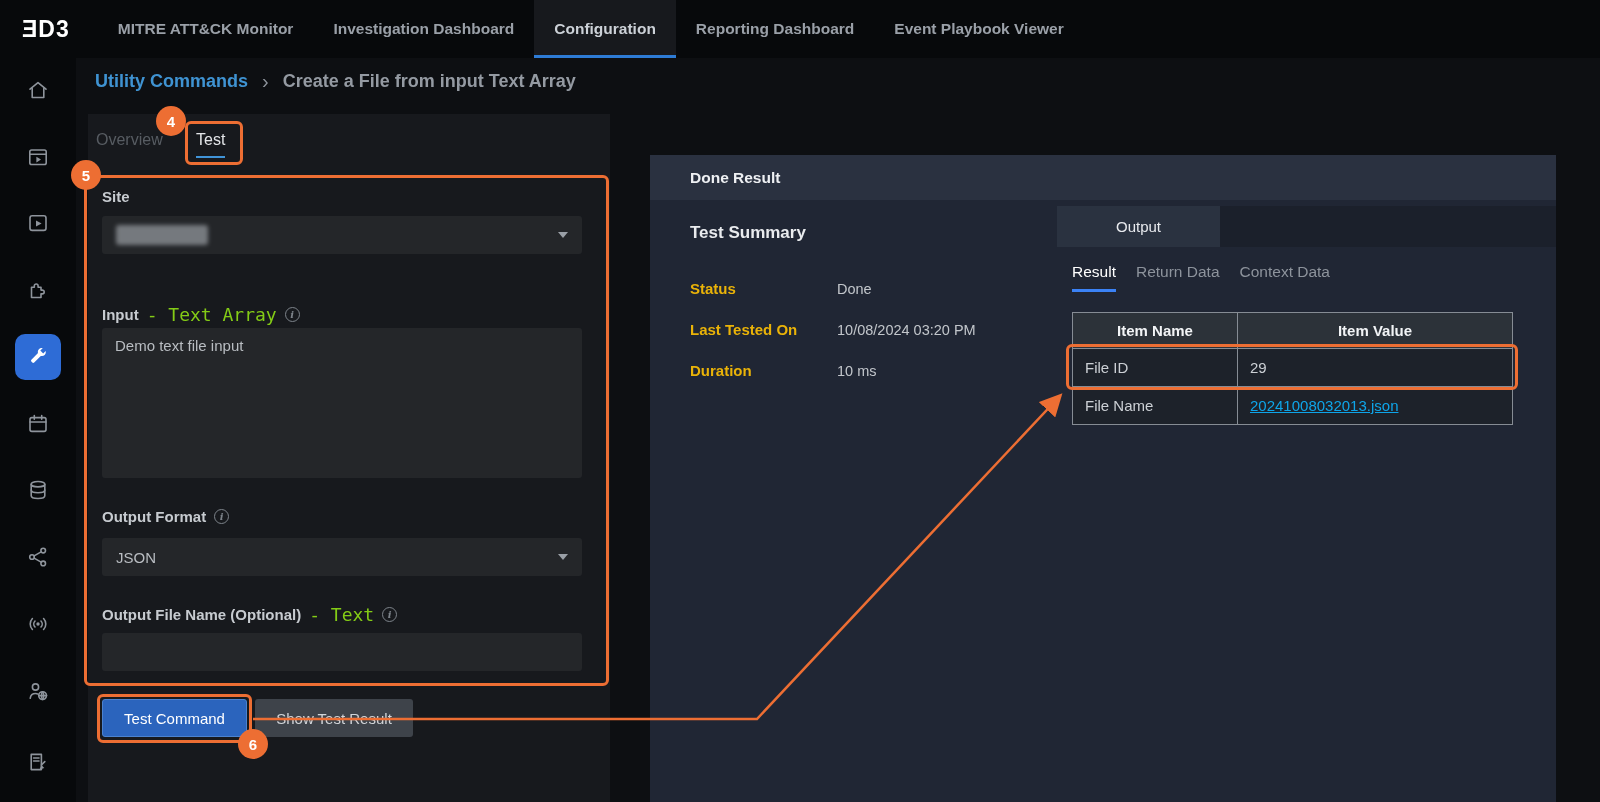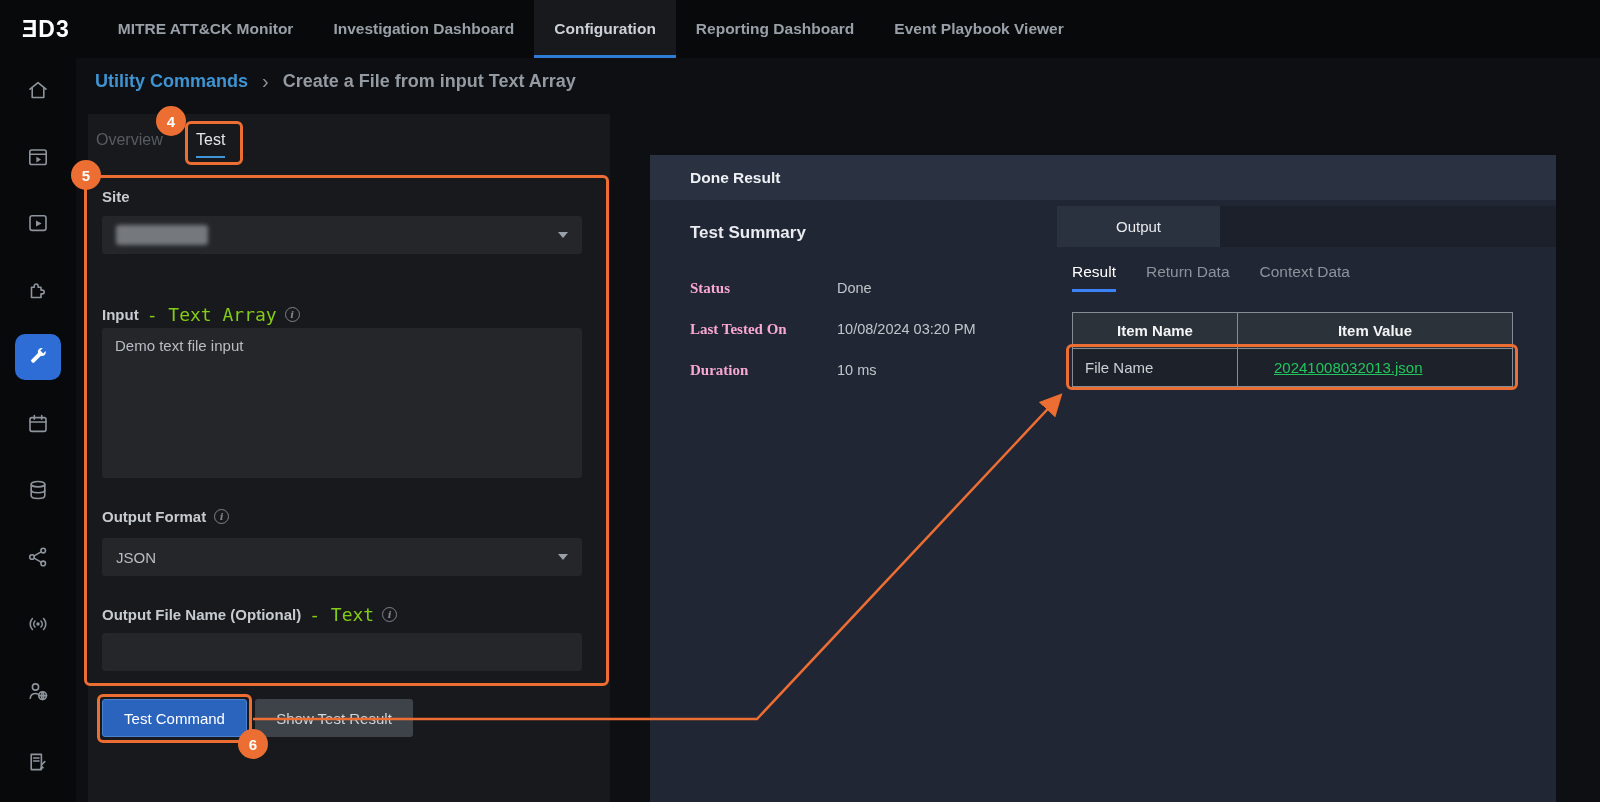--- a/index.html
+++ b/index.html
@@ -47,35 +47,35 @@
   .btn { position:absolute; height:38px; display:flex; align-items:center; justify-content:center; font-size:15px; border-radius:3px; cursor:pointer; }
   .btn-primary { left:14px; top:585px; width:145px; background:#2b64bd; color:#fff; border:1px solid #4b82cf; }
   .btn-secondary { left:167px; top:585px; width:158px; background:#3e434a; color:#d2d5d9; }
 
   
   .right-panel { position:absolute; left:650px; top:155px; width:906px; height:647px; background:#202634; }
   .rp-header { position:absolute; left:0; top:0; width:100%; height:45px; background:#2a3140; display:flex; align-items:center; padding-left:40px;
                font-size:15.5px; font-weight:700; color:#eef0f3; }
   .rp-summary-title { position:absolute; left:40px; top:68px; font-size:17px; font-weight:700; color:#e9ebee; }
   .sum-row { position:absolute; left:40px; display:flex; align-items:baseline; font-size:15px; }
-  .sum-label { width:147px; font-weight:700; color:#f9a8d4;font-family:Liberation Serif, serif; }
+  .sum-label { width:147px; font-weight:700; color:#eab308; }
   .sum-value { color:#c2c6cb; font-size:14.5px; }
 
   .tabbar { position:absolute; left:407px; top:51px; width:499px; height:41px; background:#1b202b; }
   .output-tab { position:absolute; left:0; top:0; width:163px; height:41px; background:#2a3240; display:flex; align-items:center; justify-content:center;
                 font-weight:400; font-size:15px; color:#e8eaee; cursor:pointer; }
-  .subtabs { position:absolute; left:422px; top:108px; display:flex; gap:30px; font-size:15.5px; }
+  .subtabs { position:absolute; left:422px; top:108px; display:flex; gap:20px; font-size:15.5px; }
   .subtab { color:#8d939c; cursor:pointer; padding-bottom:8px; }
   .subtab.active { color:#fff; border-bottom:3px solid #3b82f6; }
 
   .result-table { position:absolute; left:422px; top:157px; border-collapse:collapse; }
   .result-table th { height:36px; background:#2c3239; border:1px solid #868c94; color:#f2f4f6; font-size:15px; font-weight:700; text-align:center; }
   .result-table td { height:38px; background:#1d222a; border:1px solid #868c94; color:#ccd0d5; font-size:15px; padding:0 12px; text-align:left; }
   .c1 { width:165px; } .c2 { width:275px; }
-  .file-link { color:#22c55e; text-decoration:underline; cursor:pointer;margin-left:24px; }
+  .file-link { color:#0ea5e9; text-decoration:underline; cursor:pointer; }
 
   
   .ann-box { position:absolute; border:3px solid #ed6e33; border-radius:6px; z-index:40; pointer-events:none; }
   .badge { position:absolute; width:30px; height:30px; border-radius:50%; background:#ed6e33; color:#fff; font-size:15px; font-weight:700;
            display:flex; align-items:center; justify-content:center; z-index:60; pointer-events:none; }
   #arrow-svg { position:absolute; left:0; top:0; z-index:50; pointer-events:none; }
 </style>
 </head>
 <body>
 
@@ -238,20 +238,24 @@
       <span class="subtab active">Result</span>
       <span class="subtab">Return Data</span>
       <span class="subtab">Context Data</span>
     </div>
 
     <table class="result-table">
       <tbody>
           <tr>
         <th class="c1">Item Name</th>
         <th class="c2">Item Value</th>
+      </tr>
+      <tr>
+        <td>File ID</td>
+        <td>29</td>
       </tr>
       <tr>
         <td>File Name</td>
         <td>
           <span class="file-link">20241008032013.json</span>
         </td>
       </tr>
     </tbody>
       </table>
   </div>

